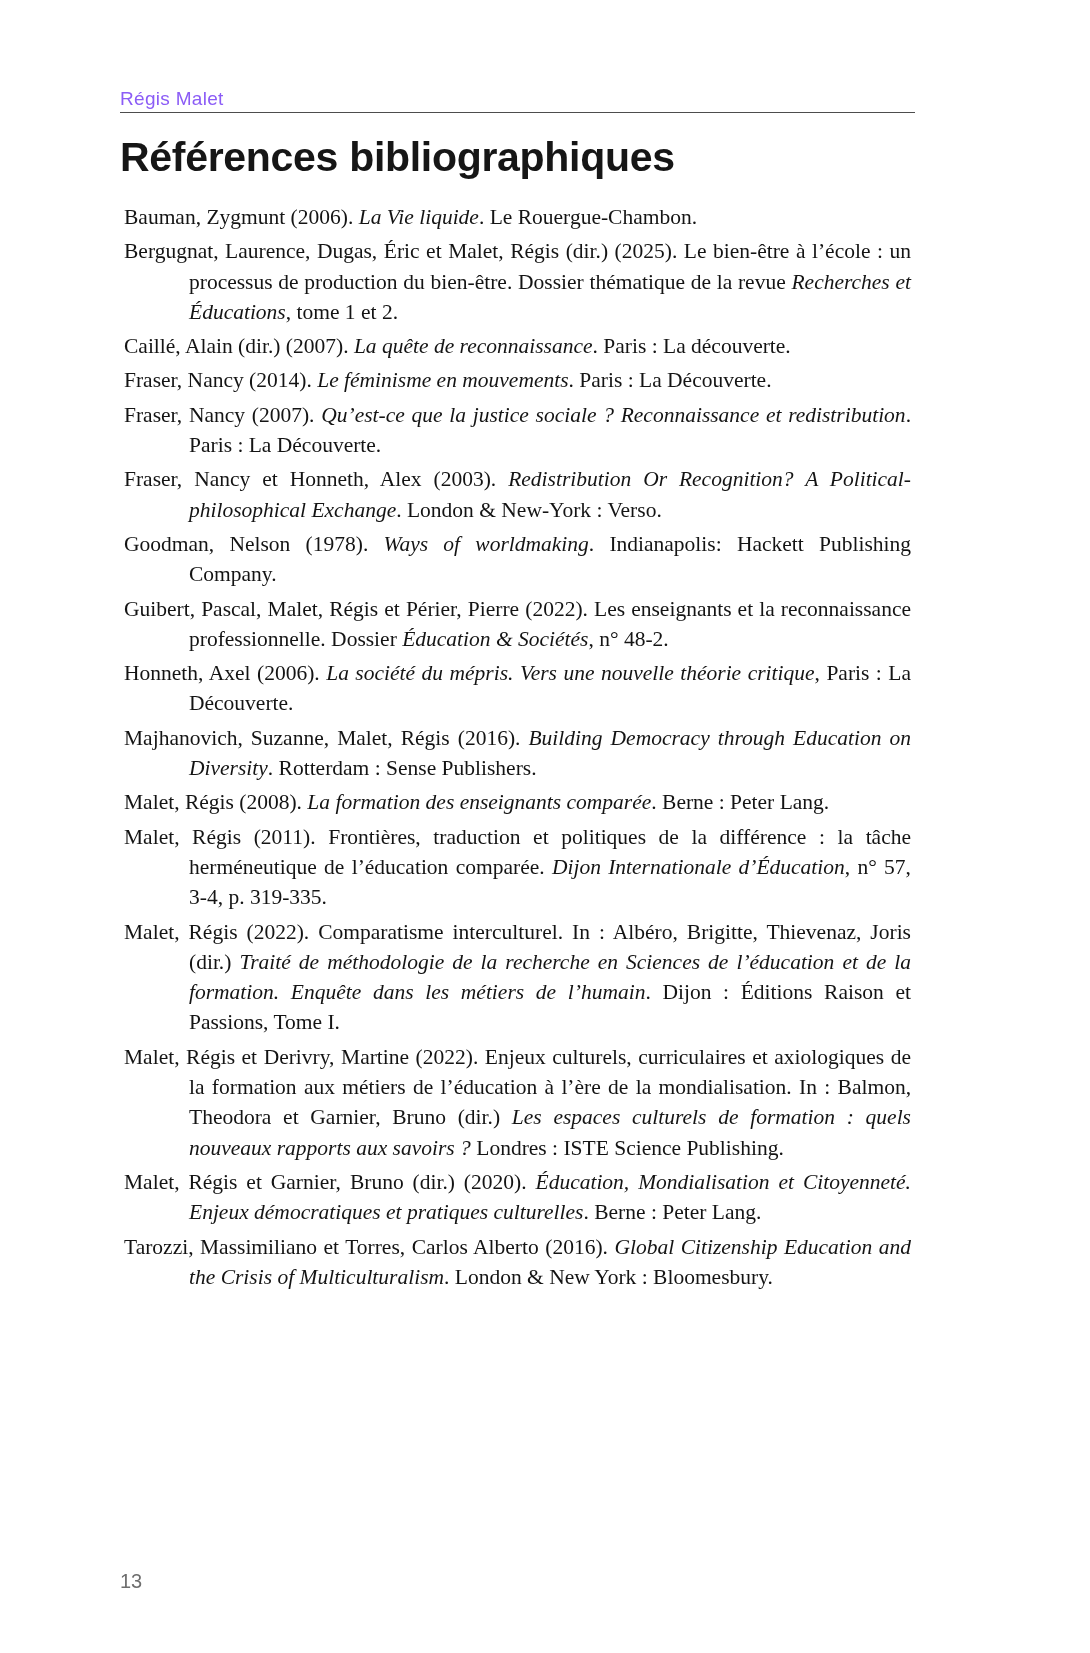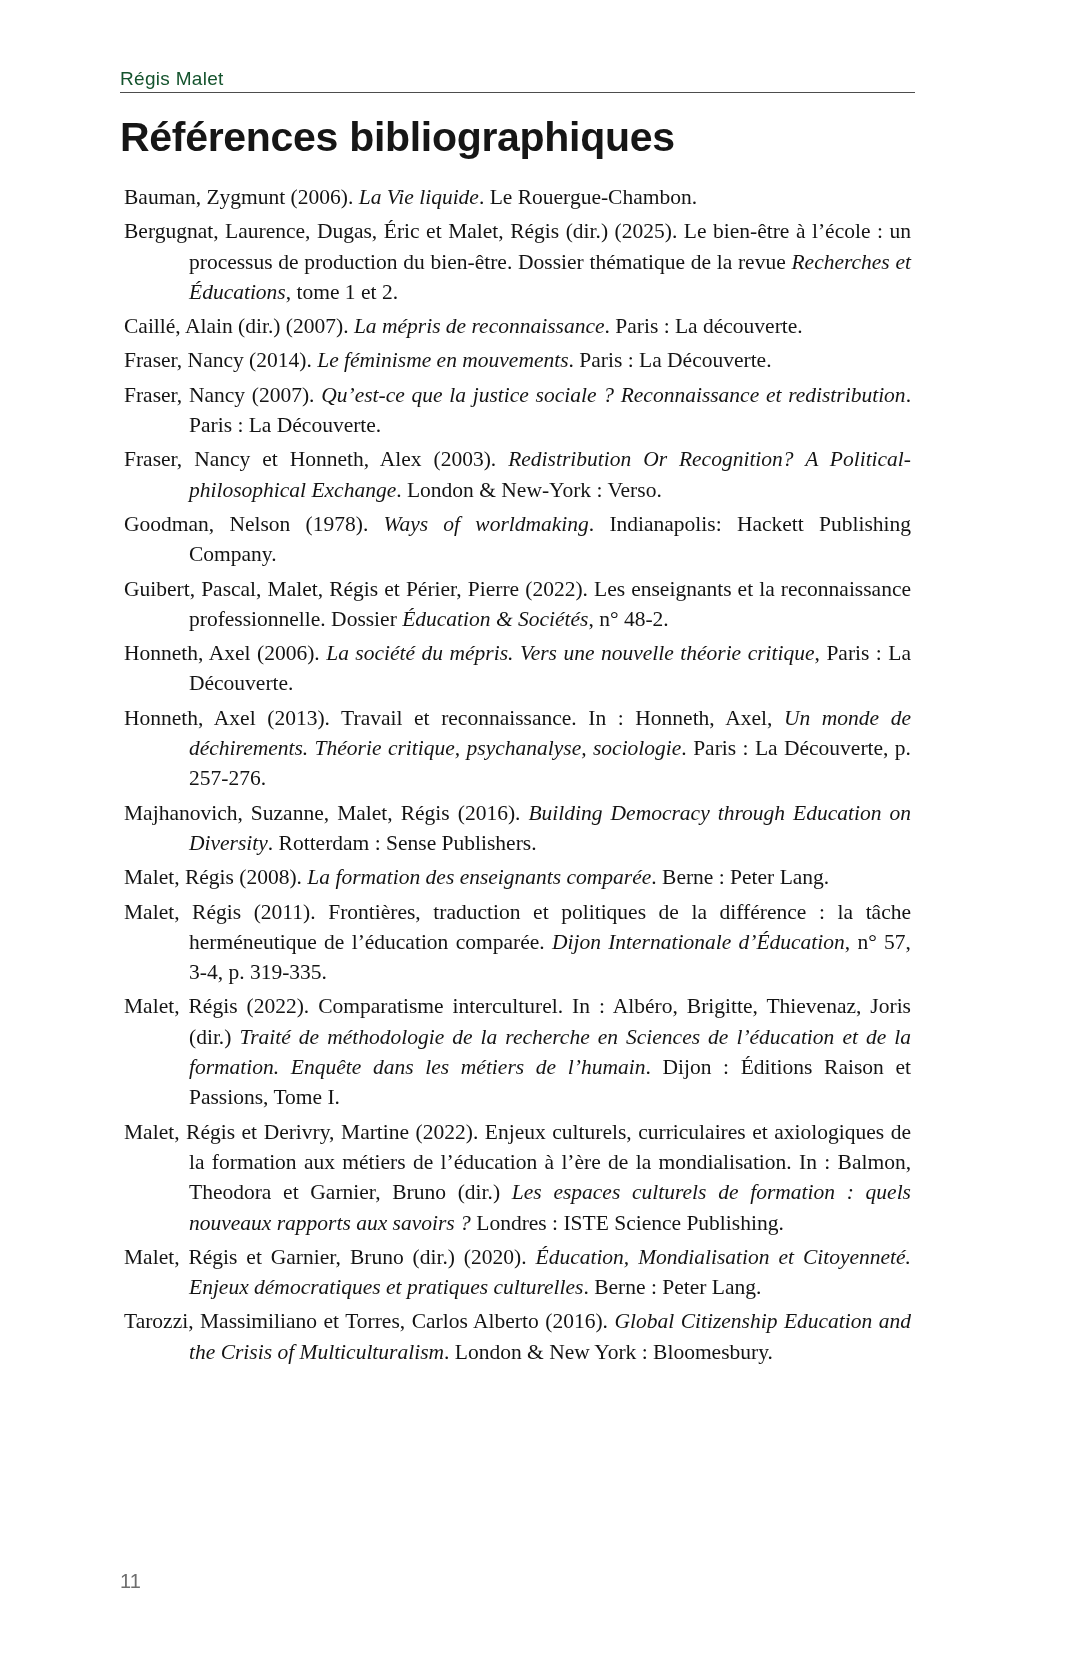--- a/index.html
+++ b/index.html
@@ -11,25 +11,25 @@
     font-family: "Liberation Serif", serif;
     color: #141414;
     overflow: hidden;
   }
   .page {
     position: absolute;
     inset: 0;
     padding: 0 175px 0 120px;
   }
   .running-head {
-    padding-top: 68px;
+    padding-top: 88px;
     font-family: "Liberation Sans", sans-serif;
     font-size: 19px;
     line-height: 22px;
-    color: #14532d;
+    color: #8b5cf6;
     letter-spacing: 0.3px;
   }
   .rule {
     border: none;
     border-top: 1px solid #4d4d4d;
     margin: 2px 0 0 0;
   }
   h1.title {
     margin: 27px 0 0 0;
     font-family: "Liberation Sans", sans-serif;
@@ -68,31 +68,30 @@
   <header>
     <div class="running-head">Régis Malet</div>
     <hr class="rule">
   </header>
 
   <h1 class="title">Références bibliographiques</h1>
 
   <main class="refs">
       <p class="ref"><span>Bauman, Zygmunt (2006). </span><span class="it">La Vie liquide</span><span>. Le Rouergue-Chambon.</span></p>
       <p class="ref"><span>Bergugnat, Laurence, Dugas, Éric et Malet, Régis (dir.) (2025). Le bien-être à l’école : un processus de production du bien-être. Dossier thématique de la revue </span><span class="it">Recherches et Éducations</span><span>, tome 1 et 2.</span></p>
-      <p class="ref"><span>Caillé, Alain (dir.) (2007). </span><span class="it">La mépris de reconnaissance</span><span>. Paris : La découverte.</span></p>
+      <p class="ref"><span>Caillé, Alain (dir.) (2007). </span><span class="it">La quête de reconnaissance</span><span>. Paris : La découverte.</span></p>
       <p class="ref"><span>Fraser, Nancy (2014). </span><span class="it">Le féminisme en mouvements</span><span>. Paris : La Découverte.</span></p>
       <p class="ref"><span>Fraser, Nancy (2007). </span><span class="it">Qu’est-ce que la justice sociale ? Reconnaissance et redistribution</span><span>. Paris : La Découverte.</span></p>
       <p class="ref"><span>Fraser, Nancy et Honneth, Alex (2003). </span><span class="it">Redistribution Or Recognition? A Political-philosophical Exchange</span><span>. London &amp; New-York : Verso.</span></p>
       <p class="ref"><span>Goodman, Nelson (1978). </span><span class="it">Ways of worldmaking</span><span>. Indianapolis: Hackett Publishing Company.</span></p>
       <p class="ref"><span>Guibert, Pascal, Malet, Régis et Périer, Pierre (2022). Les enseignants et la reconnaissance professionnelle. Dossier </span><span class="it">Éducation &amp; Sociétés</span><span>, n° 48-2.</span></p>
       <p class="ref"><span>Honneth, Axel (2006). </span><span class="it">La société du mépris. Vers une nouvelle théorie critique</span><span>, Paris : La Découverte.</span></p>
-      <p class="ref"><span>Honneth, Axel (2013). Travail et reconnaissance. In : Honneth, Axel, </span><span class="it">Un monde de déchirements. Théorie critique, psychanalyse, sociologie</span><span>. Paris : La Découverte, p. 257-276.</span></p>
       <p class="ref"><span>Majhanovich, Suzanne, Malet, Régis (2016). </span><span class="it">Building Democracy through Education on Diversity</span><span>. Rotterdam : Sense Publishers.</span></p>
       <p class="ref"><span>Malet, Régis (2008). </span><span class="it">La formation des enseignants comparée</span><span>. Berne : Peter Lang.</span></p>
       <p class="ref"><span>Malet, Régis (2011). Frontières, traduction et politiques de la différence : la tâche herméneutique de l’éducation comparée. </span><span class="it">Dijon Internationale d’Éducation</span><span>, n° 57, 3-4, p. 319-335.</span></p>
       <p class="ref"><span>Malet, Régis (2022). Comparatisme interculturel. In : Albéro, Brigitte, Thievenaz, Joris (dir.) </span><span class="it">Traité de méthodologie de la recherche en Sciences de l’éducation et de la formation. Enquête dans les métiers de l’humain</span><span>. Dijon : Éditions Raison et Passions, Tome I.</span></p>
       <p class="ref"><span>Malet, Régis et Derivry, Martine (2022). Enjeux culturels, curriculaires et axiologiques de la formation aux métiers de l’éducation à l’ère de la mondialisation. In : Balmon, Theodora et Garnier, Bruno (dir.) </span><span class="it">Les espaces culturels de formation : quels nouveaux rapports aux savoirs ?</span><span> Londres : ISTE Science Publishing.</span></p>
       <p class="ref"><span>Malet, Régis et Garnier, Bruno (dir.) (2020). </span><span class="it">Éducation, Mondialisation et Citoyenneté. Enjeux démocratiques et pratiques culturelles</span><span>. Berne : Peter Lang.</span></p>
       <p class="ref"><span>Tarozzi, Massimiliano et Torres, Carlos Alberto (2016). </span><span class="it">Global Citizenship Education and the Crisis of Multiculturalism</span><span>. London &amp; New York : Bloomesbury.</span></p>
     </main>
 
-  <div class="pagenum">11</div>
+  <div class="pagenum">13</div>
 </div>
 
 </body></html>

